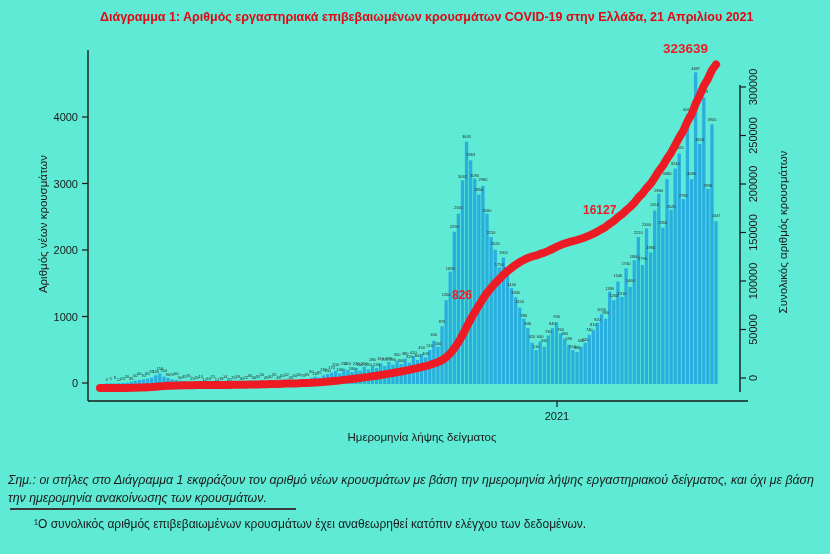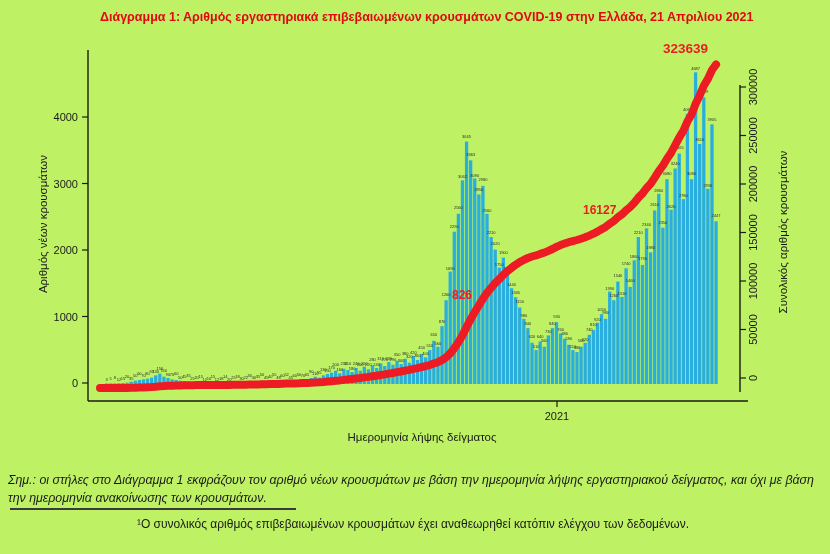--- a/index.html
+++ b/index.html
@@ -1,30 +1,30 @@
 <!DOCTYPE html>
 <html><head>
 <meta charset="utf-8">
 <style>
   html,body{margin:0;padding:0;background:#ffffff;}
-  #page{position:relative;width:830px;height:554px;background:#bef264;overflow:hidden;
+  #page{position:relative;width:830px;height:554px;background:#5eead4;overflow:hidden;
         font-family:"Liberation Sans", sans-serif;}
   #chart-title{position:absolute;left:100px;top:10px;font-size:12.5px;font-weight:bold;
         color:#e30613;white-space:nowrap;letter-spacing:0;}
   #chart-svg{position:absolute;left:0;top:0;}
   .axis-line{stroke:#1a1a1a;stroke-width:1.4;fill:none;}
   .tick-line{stroke:#1a1a1a;stroke-width:1.2;}
   .tick-label{font-family:"Liberation Sans",sans-serif;font-size:11px;fill:#1a1a1a;}
   .axis-title{font-family:"Liberation Sans",sans-serif;font-size:11.5px;fill:#1a1a1a;}
   .bar-label{font-family:"Liberation Sans",sans-serif;font-size:4px;fill:#2a2a2a;}
   .annotation{font-family:"Liberation Sans",sans-serif;font-weight:bold;fill:#ed1c24;}
   #note-text{position:absolute;left:8px;top:472px;width:818px;font-size:12.4px;
         color:#1a1a1a;line-height:1.42;font-style:italic;}
   #footnote-rule{position:absolute;left:10px;top:508px;width:286px;height:2px;background:#3a3a3a;}
-  #footnote-text{position:absolute;left:18px;top:517px;width:790px;font-size:12px;color:#1a1a1a;text-align:center;}
+  #footnote-text{position:absolute;left:34px;top:517px;width:790px;font-size:12px;color:#1a1a1a;}
 </style>
 </head>
 <body>
 
 <div id="page">
 
   <div id="chart-title">Διάγραμμα 1: Αριθμός εργαστηριακά επιβεβαιωμένων κρουσμάτων COVID-19 στην Ελλάδα, 21 Απριλίου 2021</div>
 
   <svg id="chart-svg" width="830" height="460" viewBox="0 0 830 460">
 

